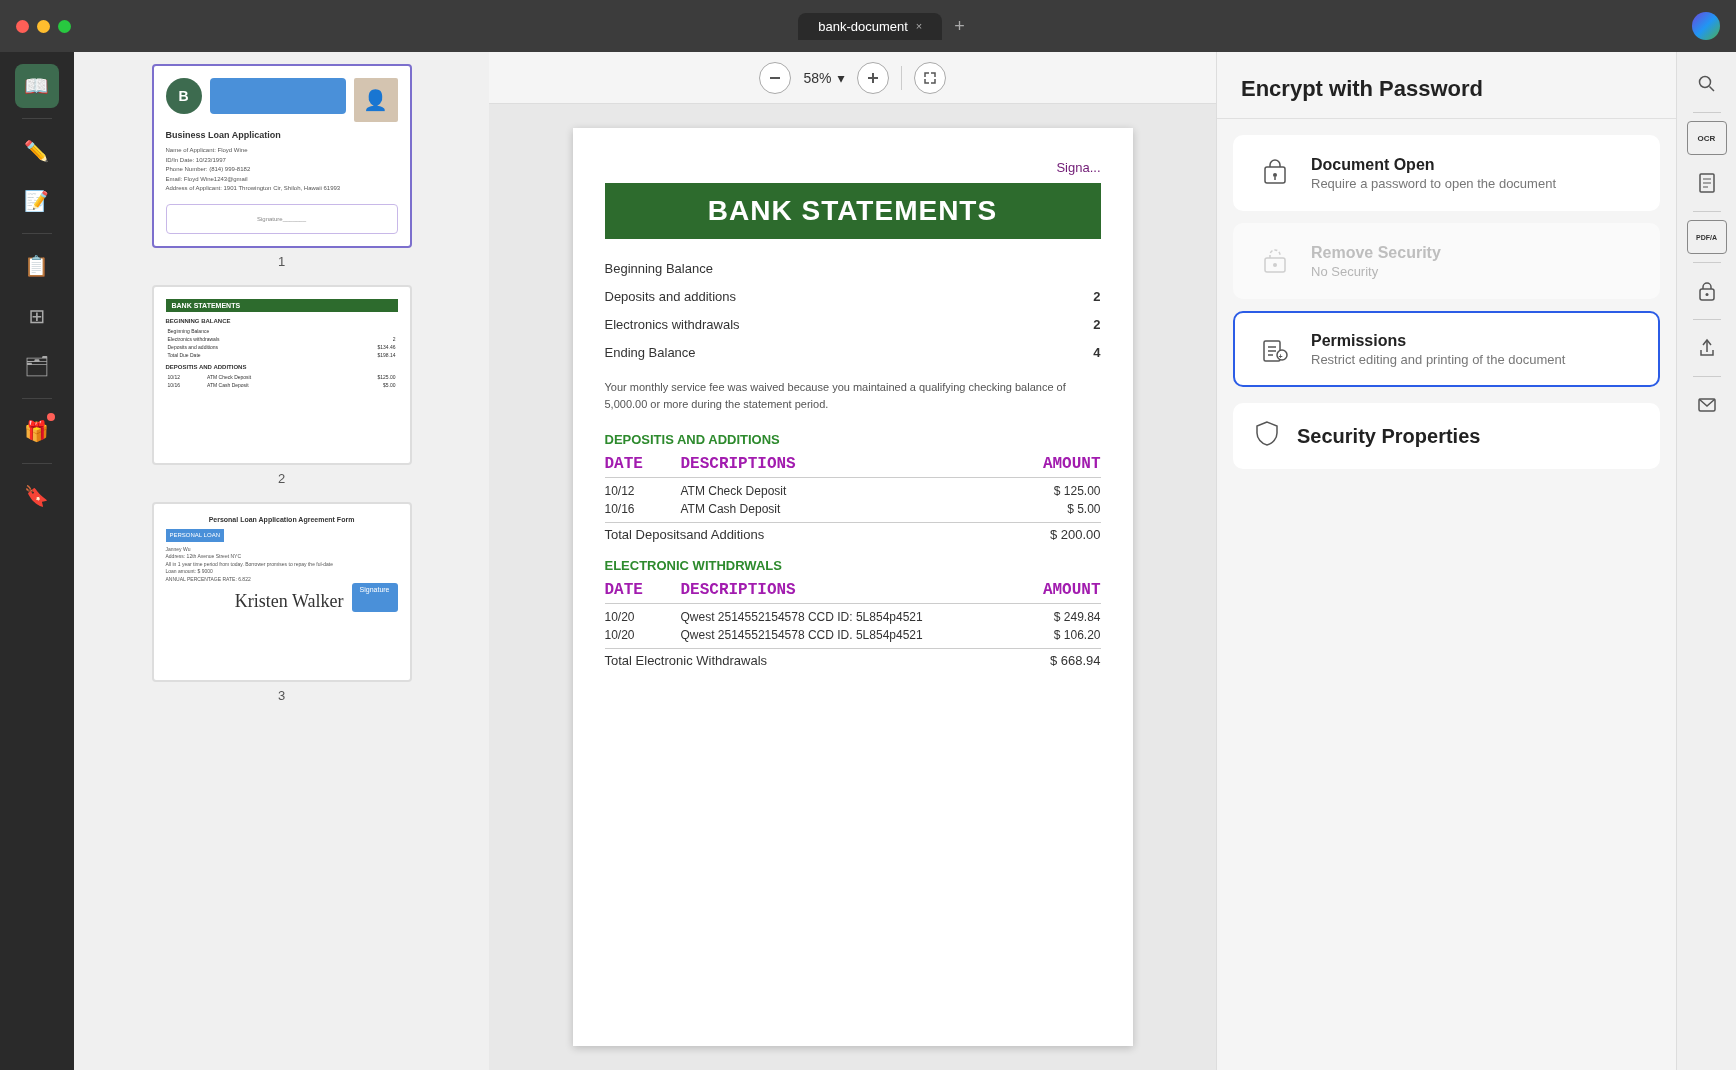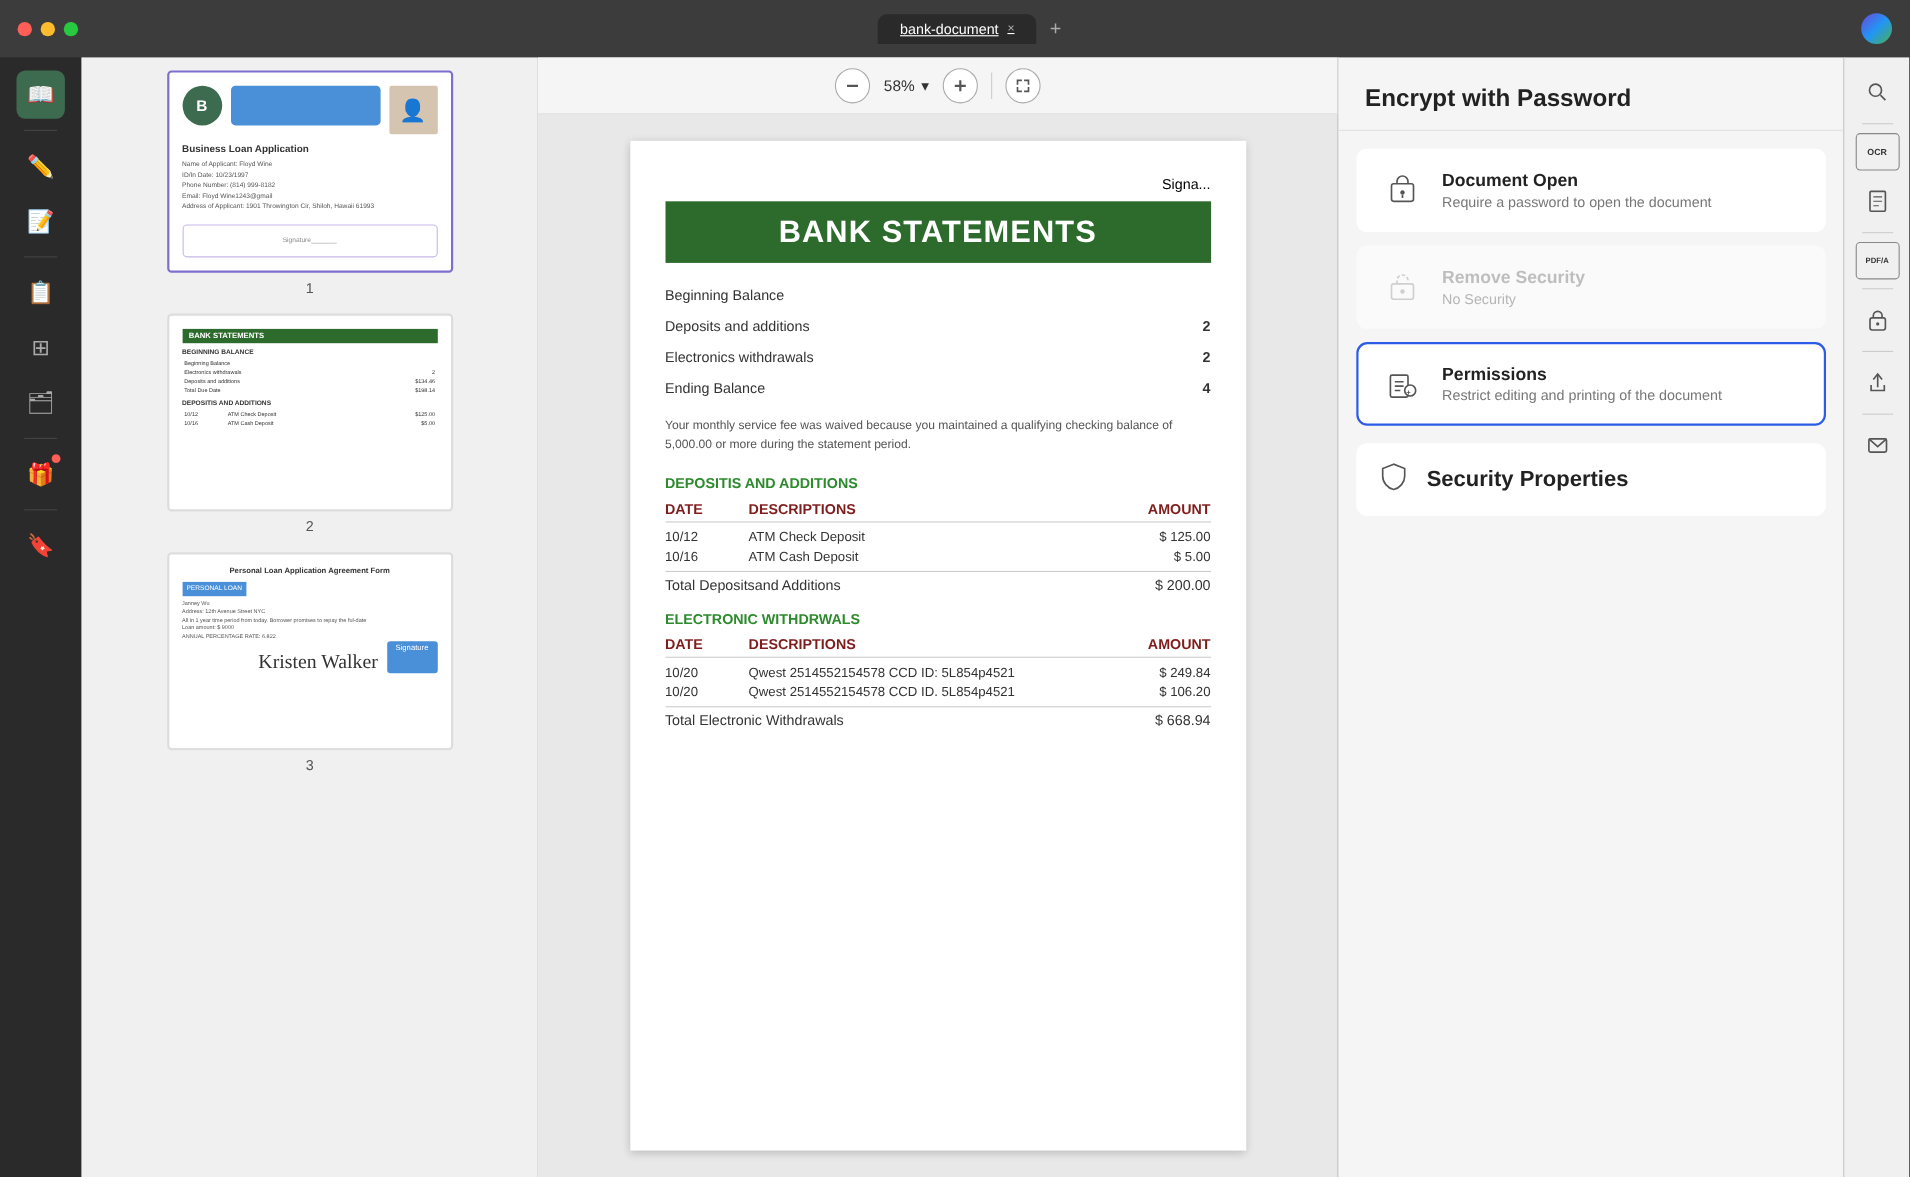--- a/index.html
+++ b/index.html
@@ -49,21 +49,20 @@
       padding: 6px 20px;
       border-radius: 8px 8px 0 0;
       font-size: 13px;
       display: flex;
       align-items: center;
       gap: 8px;
     }
     .tab.active {
       background: #2a2a2a;
       color: #fff;
-      text-decoration: underline;
     }
     .tab-close {
       font-size: 11px;
       color: #aaa;
       cursor: pointer;
     }
     .tab-new {
       color: #aaa;
       font-size: 18px;
       cursor: pointer;
@@ -346,26 +345,27 @@
     .pdf-section-title {
       font-size: 13px;
       font-weight: bold;
       color: #2d8a2d;
       margin: 20px 0 8px;
       text-transform: uppercase;
     }
     .pdf-table-header {
       display: flex;
       gap: 16px;
-      font-size: 13px;
-      font-weight: bold;
-      color: #7f1d1d;
+      font-size: 16px;
+      font-weight: bold;
+      color: #a21caf;
       border-bottom: 1px solid #ccc;
       padding-bottom: 4px;
       margin-bottom: 4px;
+      font-family: Liberation Mono, monospace;
     }
     .pdf-table-row {
       display: flex;
       gap: 16px;
       font-size: 12px;
       color: #333;
       padding: 2px 0;
     }
     .col-date { width: 60px; }
     .col-desc { flex: 1; }
@@ -709,21 +709,21 @@
             <polyline points="2,6 2,2 6,2" fill="none" stroke="#555" stroke-width="1.5"></polyline>
             <polyline points="8,2 12,2 12,6" fill="none" stroke="#555" stroke-width="1.5"></polyline>
             <polyline points="2,8 2,12 6,12" fill="none" stroke="#555" stroke-width="1.5"></polyline>
             <polyline points="12,8 12,12 8,12" fill="none" stroke="#555" stroke-width="1.5"></polyline>
           </svg>
       </div>
     </div>
 
     <div class="pdf-content">
       <div class="pdf-page">
-        <div style="text-align:right;font-size:13px;color:#000000;margin-bottom:8px;">
+        <div style="text-align:right;font-size:13px;color:#701a75;margin-bottom:8px;">
           <span>Signa...</span>
         </div>
         <div class="bank-statements-banner">
           <span>BANK STATEMENTS</span>
         </div>
 
         <div class="pdf-text">
           <div class="pdf-row">
             <span>Beginning Balance</span>
             <span></span>

